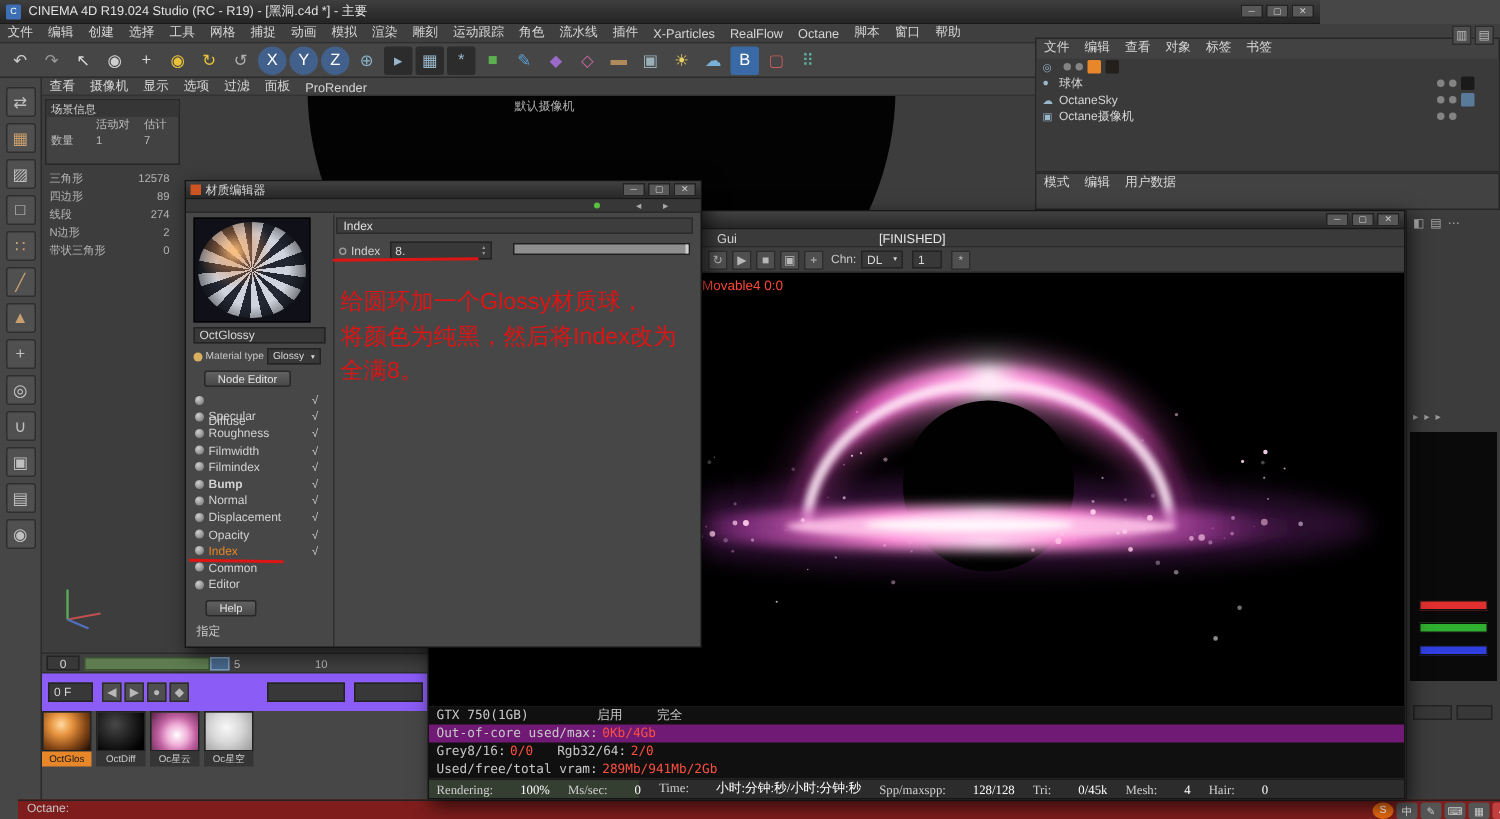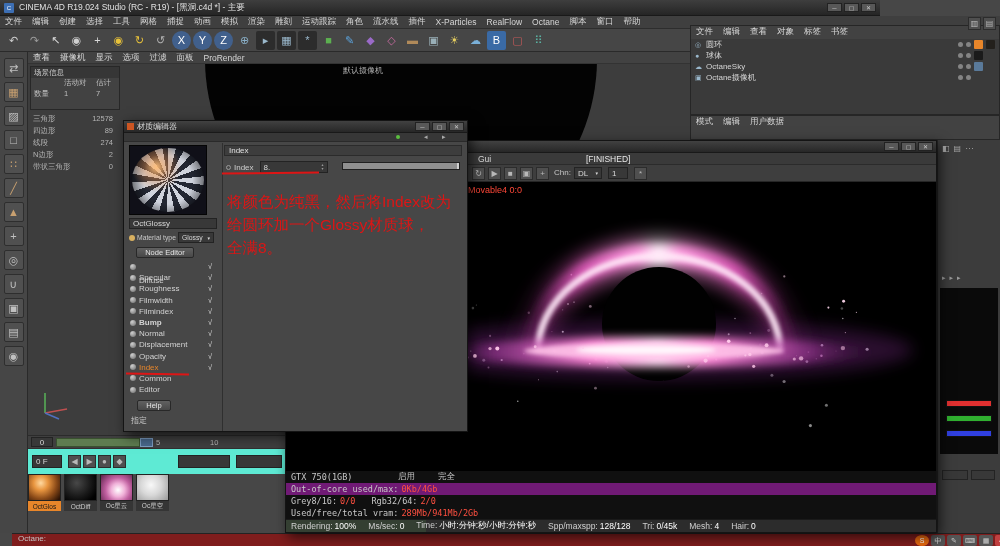--- a/index.html
+++ b/index.html
@@ -56,42 +56,42 @@
 .om-ico{width:11px;font-size:7px;color:#9ab8cc}
 .om-name{font-size:8px;color:#d5d5d5;flex-grow:1}
 .om-dot{width:5px;height:5px;border-radius:50%;background:#848484;margin-left:3px;flex:0 0 auto}
 .om-tag{width:9px;height:9px;margin-left:3px;border-radius:1px;flex:0 0 auto}
 #ampanel{left:690px;top:115px;width:310px;height:25px;background:#424242;border:1px solid #262626}
 #rightcol{left:937px;top:140px;width:63px;height:393px;background:#3c3c3c;border-left:1px solid #262626}
 #rc-black{position:absolute;left:2px;top:148px;width:58px;height:166px;background:#0a0a0a}
 .rc-strip{position:absolute;left:6px;width:46px;height:7px;border:1px solid #111}
 
 #timeline{left:28px;top:435px;width:909px;height:13px;background:#3f3f3f;border-top:1px solid #2b2b2b}
-#coords{left:28px;top:448px;width:257px;height:26px;background:#5eead4;border-top:1px solid #303030}
+#coords{left:28px;top:448px;width:257px;height:26px;background:#8b5cf6;border-top:1px solid #303030}
 #mats{left:28px;top:474px;display:flex;gap:3px}
 .mat-item{width:33px}
 .mat-thumb{height:27px;border:1px solid #222}
 .mat-label{height:10px;font-size:6.5px;display:flex;align-items:center;justify-content:center;white-space:nowrap;overflow:hidden}
 #statusbar{left:12px;top:533px;width:1000px;height:13px;background:#7f1d1d;border-top:1px solid #232323;
            display:flex;padding:0 6px}
 #inputbar{position:absolute;right:3px;top:1px;display:flex;gap:2px}
 .in-ico{width:14px;height:11px;display:flex;align-items:center;justify-content:center;font-size:7px}
 
 #octwin{left:285px;top:140px;width:652px;height:393px;z-index:40;background:#404040}
 #oc-menu{position:absolute;left:0;top:12px;width:650px;height:12px;background:#3a3a3a;border-bottom:1px solid #2b2b2b}
 #oc-tb{position:absolute;left:0;top:24px;width:650px;height:17px;background:#3e3e3e;border-bottom:1px solid #262626}
 #oc-render{position:absolute;left:0;top:41px;width:650px;height:289px;background:#000;overflow:hidden}
 #oc-pick{position:absolute;left:182px;top:44px;font-size:9px;color:#ff4838;z-index:5}
 #oc-stats{position:absolute;left:0;top:330px;width:650px;height:48px;background:#101010}
 .st-row{position:absolute;left:0;width:100%;height:12px;display:flex;align-items:center;padding-left:5px;
         font-family:"DejaVu Sans Mono",monospace;font-size:8.5px;color:#c8c8c8;white-space:nowrap}
 .st-red{color:#ff5040;margin-left:3px}
 #oc-prog{position:absolute;left:0;top:378px;width:650px;height:13px;background:#2c2c2c;border-top:1px solid #1a1a1a;overflow:hidden}
 .pg-green{position:absolute;left:0;top:0;width:140px;height:100%;background:#3c5038;opacity:.55}
-.pg-item{display:flex;gap:2px;font-family:Liberation Sans, sans-serif;font-size:8.5px;color:#d0d0d0;white-space:nowrap}
+.pg-item{display:flex;gap:18px;font-family:Liberation Serif, serif;font-size:8.5px;color:#d0d0d0;white-space:nowrap}
 .pg-val{color:#fff}
 
 #matwin{left:123px;top:120px;width:345px;height:312px;z-index:50;background:#474747}
 #me-strip{position:absolute;left:0;top:12px;width:343px;height:9px;background:#373737;border-bottom:1px solid #2a2a2a}
 #me-preview{position:absolute;left:5px;top:24px;width:78px;height:70px;background:#101018;border:1px solid #050505}
 #me-sphere{position:absolute;inset:2px;border-radius:50%;
   background:
    radial-gradient(circle at 34% 30%, rgba(255,190,120,.95) 0%, rgba(230,140,70,.4) 18%, rgba(0,0,0,0) 38%),
    radial-gradient(circle at 50% 50%, rgba(0,0,0,0) 50%, rgba(0,0,0,.8) 94%),
    repeating-conic-gradient(#cfd3dd 0 14deg, #232733 14deg 28deg)}
@@ -381,21 +381,20 @@
       <span>编辑</span>
       <span>查看</span>
       <span>对象</span>
       <span>标签</span>
       <span>书签</span>
     </div>
   <div class="tree">
 
       <div class="om-row">
         <span class="om-ico">◎</span>
-        <span class="om-name">圆环</span>
         <span class="om-dot"></span>
         <span class="om-dot"></span>
         <span class="om-tag" style="background: rgb(232, 134, 42);"></span>
         <span class="om-tag" style="background: rgb(35, 32, 28);"></span>
       </div>
 
       <div class="om-row">
         <span class="om-ico">●</span>
         <span class="om-name">球体</span>
         <span class="om-dot"></span>
@@ -909,18 +908,18 @@
       </span>
     </div>
   </div>
   <div id="ix-slider">
       <div id="ix-fill"></div>
     </div>
 </div>
 
 <div id="annot" class="abs" style="color: rgb(221, 21, 21);">
 
-<div class="an-line">将颜色为纯黑，然后将Index改为</div>
-    <div class="an-line">给圆环加一个Glossy材质球，</div>
+<div class="an-line">给圆环加一个Glossy材质球，</div>
+    <div class="an-line">将颜色为纯黑，然后将Index改为</div>
     <div class="an-line">全满8。</div>
   </div>
 <div class="an-ul" style="left: 222px; top: 172px; width: 97px; transform: rotate(-0.5deg); background: rgb(221, 21, 21);"></div>
 <div class="an-ul" style="left: 126px; top: 373px; width: 63px; transform: rotate(0.8deg); background: rgb(221, 21, 21);"></div>
 
 </body></html>

